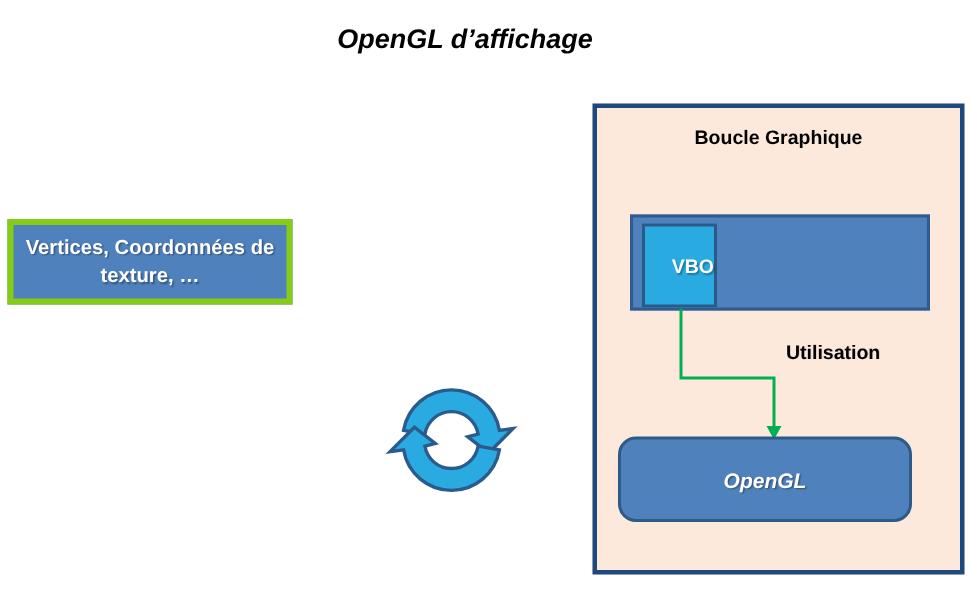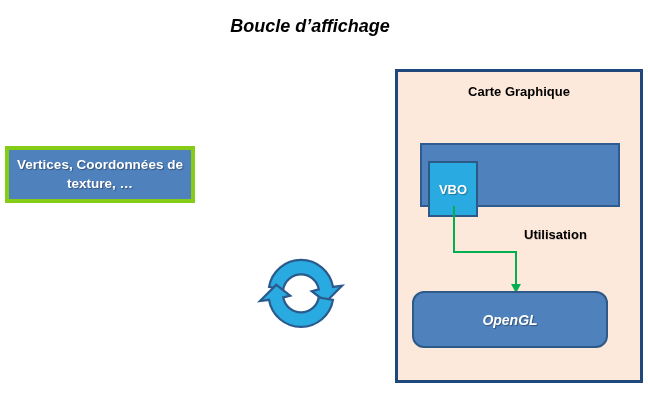--- a/index.html
+++ b/index.html
@@ -31,24 +31,24 @@
   .card-title {
     position:absolute; left:395px; top:84px; width:248px;
     text-align:center; font-weight:bold; font-size:13px; color:#000;
   }
   .mem-box {
     position:absolute; left:420px; top:143px; width:200px; height:64px;
     box-sizing:border-box;
     background:#4F81BD; border:2px solid #2F5B8F;
   }
   .vbo-box {
-    position:absolute; left:6px; top:16px; width:50px; height:56px;
+    position:absolute; left:6px; top:4px; width:50px; height:56px;
     box-sizing:border-box;
     background:#29ABE2; border:2px solid #2D5986;
-    display:flex; align-items:center; justify-content:center;
+    display:flex; align-items:center; justify-content:flex-end;
     color:#fff; font-weight:bold; font-size:13px;
     text-shadow:1px 1px 1px rgba(0,0,0,0.3);
   }
   .mem-label {
     position:absolute; left:60px; right:0; top:0; bottom:0;
     display:flex; align-items:center; justify-content:center;
     color:#fff; font-weight:bold; font-size:14.5px;
     text-shadow:1px 1px 1px rgba(0,0,0,0.35);
   }
   .arrow-svg { position:absolute; left:440px; top:200px; width:120px; height:100px; }
@@ -62,33 +62,33 @@
     box-sizing:border-box;
     background:#4F81BD; border:2px solid #2E5A88; border-radius:12px;
     display:flex; align-items:center; justify-content:center;
     color:#fff; font-weight:bold; font-style:italic; font-size:14px;
     text-shadow:1px 1px 1px rgba(0,0,0,0.35);
   }
 </style>
 </head>
 <body>
 
-<div class="title">Boucle d’affichage</div>
+<div class="title">OpenGL d’affichage</div>
 
 <div class="left-box">
   <span>Vertices, Coordonnées de texture, …</span>
 </div>
 
 <svg class="loop-svg" viewBox="0 0 100 100" aria-hidden="true">
   <path d="M14.5,43.8 A36,36 0 0 1 85.5,43.8 L95.5,42.5 L77.5,60.5 L62,48.5 L69.7,46.5 A20,20 0 0 0 30.3,46.5 Z" fill="#29ABE2" stroke="#2B5A8C" stroke-width="2.5" stroke-linejoin="miter"></path>
   <path d="M14.5,43.8 A36,36 0 0 1 85.5,43.8 L95.5,42.5 L77.5,60.5 L62,48.5 L69.7,46.5 A20,20 0 0 0 30.3,46.5 Z" fill="#29ABE2" stroke="#2B5A8C" stroke-width="2.5" stroke-linejoin="miter" transform="rotate(180 50 51)"></path>
 </svg>
 
 <div class="card"></div>
-<div class="card-title">Carte Graphique</div>
+<div class="card-title">Boucle Graphique</div>
 
 <div class="mem-box">
   <div class="vbo-box">
     <span>VBO</span>
   </div>
 </div>
 
 <svg class="arrow-svg" viewBox="440 200 120 100" aria-hidden="true">
   <polyline points="454,206 454,252 516,252 516,286" fill="none" stroke="#00B050" stroke-width="2"></polyline>
   <polygon points="511,284 521,284 516,293" fill="#00B050"></polygon>

